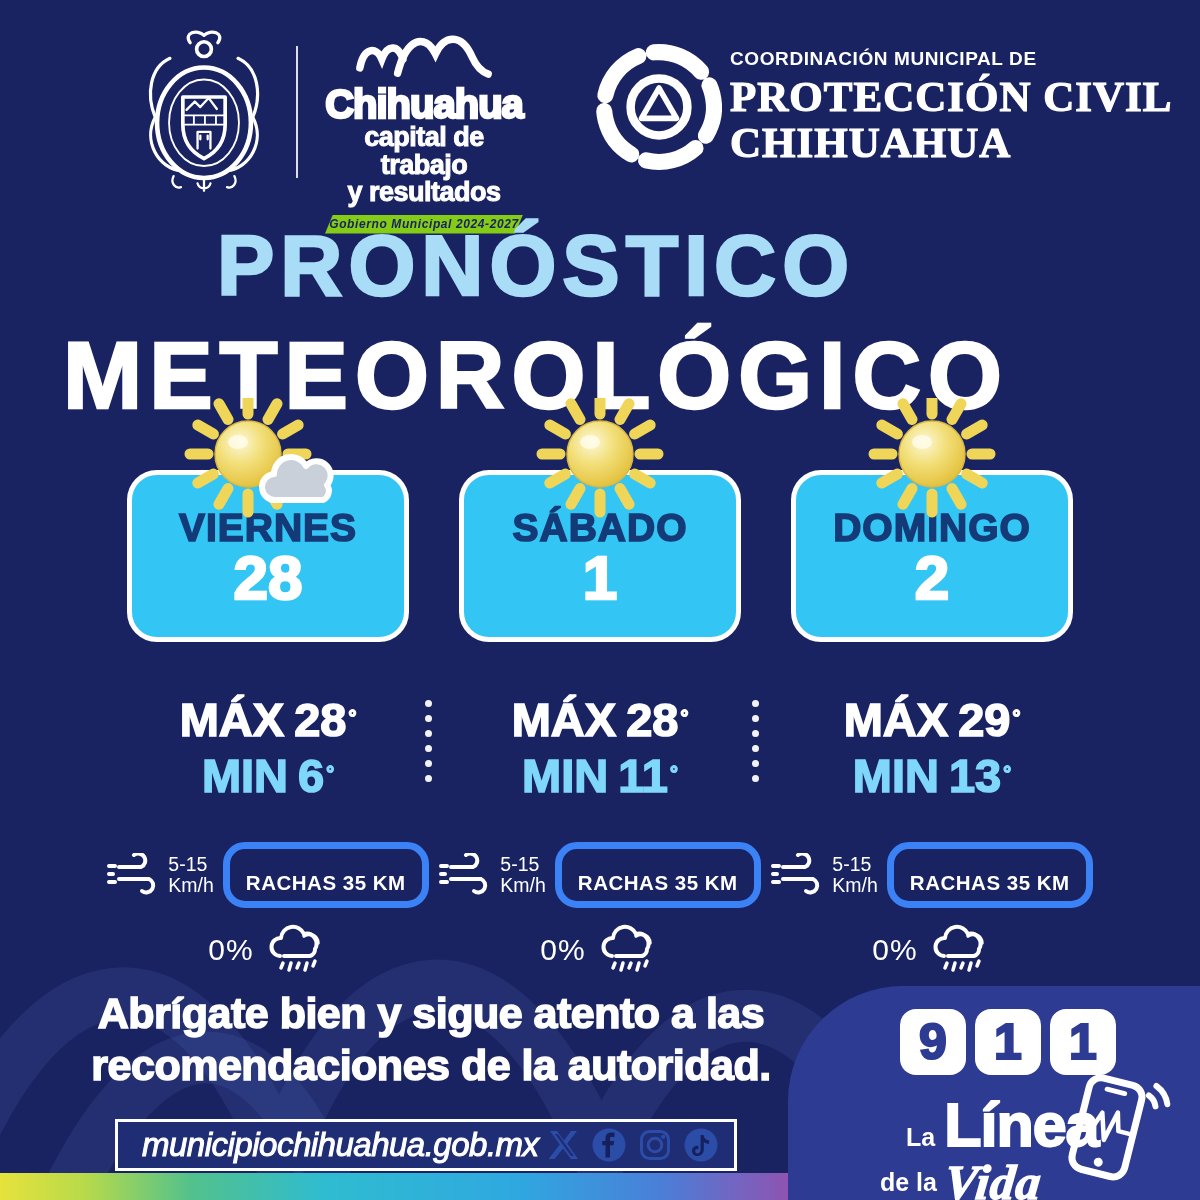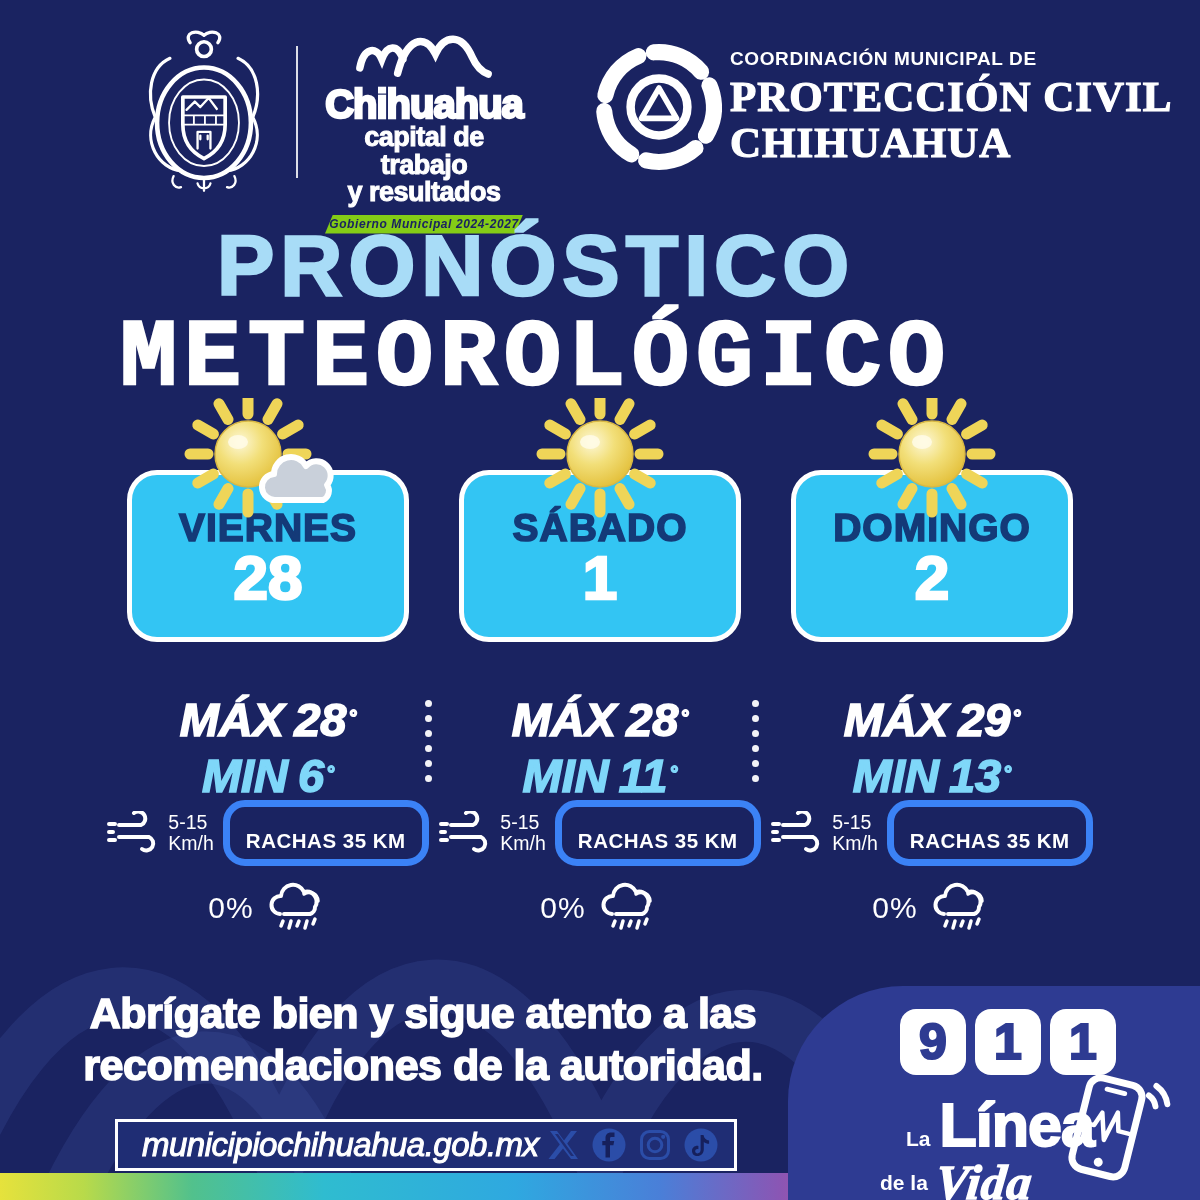--- a/index.html
+++ b/index.html
@@ -29,45 +29,45 @@
     clip-path:polygon(4% 0,100% 0,96% 100%,0 100%);}
   .pclogo{position:absolute;left:588px;top:36px;display:flex;align-items:center;}
   .pctext{line-height:1;}
   .pctext .over{font-size:19px;font-weight:700;letter-spacing:.6px;margin-bottom:6px;}
   .pctext .big{font-family:"Liberation Serif",serif;font-size:43px;font-weight:700;
     -webkit-text-stroke:1.2px currentColor;letter-spacing:1px;line-height:1.07;}
 
   
   .title{position:absolute;left:0;top:222px;width:1072px;text-align:center;z-index:2;line-height:1;}
   .title .l1{font-size:86px;color:var(--title-blue,#a8dcf7);letter-spacing:6px;}
-  .title .l2{font-size:95px;color:#fff;letter-spacing:7px;margin-top:4px;font-family:Liberation Mono, monospace;}
+  .title .l2{font-size:95px;color:#fff;letter-spacing:7px;margin-top:20px;}
 
   
   .day-col{position:absolute;top:398px;width:336px;z-index:2;display:flex;flex-direction:column;align-items:center;}
   .sun-area{height:102px;position:relative;z-index:3;margin-bottom:-30px;}
   .day-card{width:282px;height:172px;background:var(--card,#33c5f3);border:5px solid #fff;
     border-radius:30px;box-sizing:border-box;display:flex;flex-direction:column;
     align-items:center;justify-content:center;gap:0;}
   .day-name{color:var(--day-name,#143a78);font-size:39px;letter-spacing:1px;}
   .day-date{color:#fff;font-size:62px;line-height:.9;}
-  .temps{margin-top:54px;text-align:center;font-style:italic;line-height:1.02;}
+  .temps{margin-top:54px;text-align:center;line-height:1.02;}
   .tmax{font-size:47px;color:#fff;}
   .tmin{font-size:47px;color:var(--min-blue,#7fd7f9);margin-top:8px;}
   .temps sup{font-size:.42em;vertical-align:.62em;margin-left:2px;-webkit-text-stroke:1.5px currentColor;}
   .temps .lbl{margin-right:10px;}
-  .windrow{display:flex;align-items:center;gap:9px;}
+  .windrow{margin-top:42px;display:flex;align-items:center;gap:9px;}
   .windspeed{font-size:19.5px;line-height:1.05;text-align:left;font-weight:400;}
   .gustpill{border:7px solid #3b82f6;border-radius:22px;padding:22px 16px 6px;font-size:20.5px;
     font-weight:700;letter-spacing:.5px;white-space:nowrap;}
   .preciprow{margin-top:16px;display:flex;align-items:center;gap:12px;}
   .precip{font-size:30px;font-weight:400;letter-spacing:1px;}
   .dots{position:absolute;top:700px;height:82px;width:0;border-left:7px dotted rgba(255,255,255,.95);z-index:2;}
 
   
-  .advice{position:absolute;left:38px;top:988px;width:770px;text-align:center;z-index:2;
+  .advice{position:absolute;left:46px;top:988px;width:770px;text-align:center;z-index:2;
     font-size:43px;line-height:1.2;letter-spacing:-.5px;}
 
   
   .urlbar{position:absolute;left:115px;top:1119px;width:622px;height:52px;z-index:2;
     background:var(--urlbar-bg,#1f2d74);border:3px solid #fff;box-sizing:border-box;
     display:flex;align-items:center;padding:0 14px 0 24px;}
   .url{font-size:33px;font-style:italic;font-weight:400;-webkit-text-stroke:1px currentColor;letter-spacing:-.5px;}
   .socials{margin-left:auto;display:flex;align-items:center;gap:8px;}
 
   
@@ -78,21 +78,21 @@
   
   .panel911{position:absolute;right:0;bottom:0;width:412px;height:214px;z-index:3;
     background:var(--panel,#2e3b92);border-top-left-radius:115px;}
   .tiles{position:absolute;left:112px;top:23px;display:flex;gap:9px;}
   .tile{width:66px;height:66px;background:#fff;border-radius:16px;display:flex;
     align-items:center;justify-content:center;color:var(--panel,#2e3b92);
     font-size:50px;font-weight:700;-webkit-text-stroke:2.2px currentColor;line-height:1;}
   .tagline{position:absolute;left:0;top:104px;width:300px;}
   .tl1{display:flex;align-items:baseline;gap:9px;padding-left:118px;}
   .tl2{display:flex;align-items:center;gap:8px;padding-left:92px;margin-top:-6px;}
-  .t-sm{font-size:21px;font-weight:700;}
+  .t-sm{font-size:25px;font-weight:700;}
   .t-linea{font-size:61px;font-weight:700;-webkit-text-stroke:2px currentColor;letter-spacing:-1px;}
   .t-vida{font-family:"Liberation Serif",serif;font-style:italic;font-weight:700;
     font-size:49px;-webkit-text-stroke:1.4px currentColor;transform:skewX(-6deg);letter-spacing:1px;}
   .phoneicon{position:absolute;right:26px;top:82px;}
 </style>
 </head>
 <body>
 
 <div class="canvas">
 

